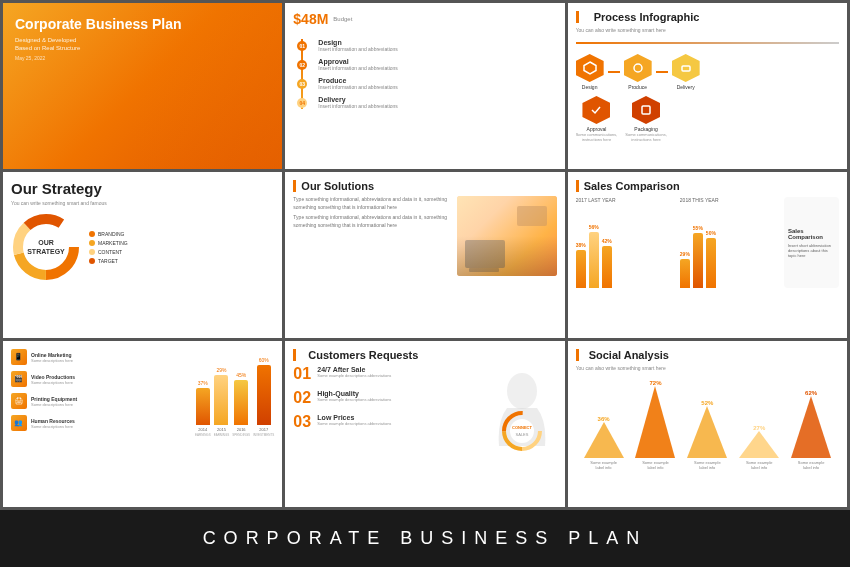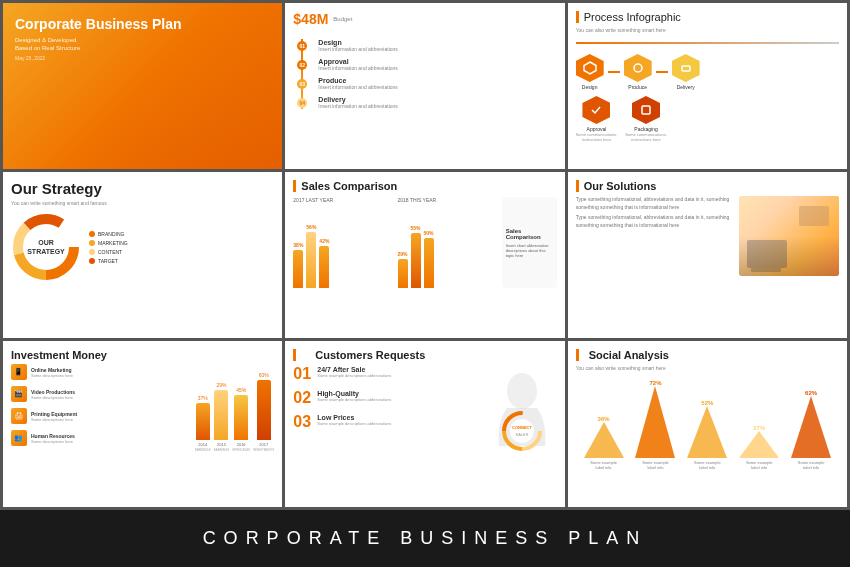--- a/index.html
+++ b/index.html
@@ -133,24 +133,24 @@
       color: #333;
     }
     .step-desc {
       font-size: 5px;
       color: #888;
     }
 
     
     .slide-3 .slide-title {
       font-size: 11px;
-      font-weight: normal;
+      font-weight: bold;
       color: #222;
       border-left: 3px solid #f07300;
-      padding-left: 5px;
+      padding-left: 15px;
       margin-bottom: 4px;
     }
     .hex-row {
       display: flex;
       align-items: center;
       gap: 4px;
       margin-top: 10px;
     }
     .hex {
       width: 28px;
@@ -368,21 +368,21 @@
       color: #666;
       text-align: center;
     }
 
     
     .slide-8 .slide-title {
       font-size: 11px;
       font-weight: bold;
       color: #222;
       border-left: 3px solid #f07300;
-      padding-left: 19px;
+      padding-left: 12px;
       margin-bottom: 4px;
     }
     .customers-content {
       display: flex;
       gap: 8px;
       margin-top: 5px;
     }
     .requests-list {
       flex: 1;
       display: flex;
@@ -583,20 +583,37 @@
             <span class="label-text">CONTENT</span>
           </div>
           <div class="strategy-label-item">
             <div class="label-dot" style="background:#e05500;"></div>
             <span class="label-text">TARGET</span>
           </div>
         </div>
       </div>
     </div>
 
+    <div class="slide slide-5">
+      <div class="slide-title">Our Solutions</div>
+      <div class="solutions-content">
+        <div class="solutions-text">
+          <div class="solutions-desc">Type something informational, abbreviations and data in it, something something something that is informational here</div>
+          <div class="solutions-desc">Type something informational, abbreviations and data in it, something something something that is informational here</div>
+        </div>
+        <div class="solutions-image">
+
+          <div style="position:absolute;top:0;left:0;right:0;bottom:0;background:linear-gradient(135deg,#ffe4b5 0%,#ffd4a8 30%,#ffb347 70%,#ff8c42 100%);"></div>
+          <div style="position:absolute;bottom:8px;left:8px;width:40px;height:28px;background:rgba(100,100,100,0.4);border-radius:2px;"></div>
+          <div style="position:absolute;bottom:4px;left:12px;width:30px;height:4px;background:rgba(80,80,80,0.3);border-radius:1px;"></div>
+          <div style="position:absolute;top:10px;right:10px;width:30px;height:20px;background:rgba(200,150,100,0.5);border-radius:2px;"></div>
+        </div>
+      </div>
+    </div>
+
     <div class="slide slide-6">
       <div class="slide-title">Sales Comparison</div>
       <div style="display:flex;gap:8px;margin-top:5px;">
         <div style="flex:1;">
           <div style="font-size:5px;color:#666;margin-bottom:3px;">2017 LAST YEAR</div>
           <div class="sales-chart">
             <div class="bar-group">
               <span class="bar-value">38%</span>
               <div class="bar" style="height:38px;"></div>
             </div>
@@ -627,39 +644,21 @@
             </div>
           </div>
         </div>
         <div style="width:55px;background:#f9f9f9;border-radius:4px;padding:4px;font-size:4px;color:#666;display:flex;flex-direction:column;justify-content:center;">
           <div style="font-weight:bold;font-size:6px;color:#333;margin-bottom:3px;">Sales Comparison</div>
           <div>Insert short abbreviation descriptions about this topic here</div>
         </div>
       </div>
     </div>
 
-    <div class="slide slide-5">
-      <div class="slide-title">Our Solutions</div>
-      <div class="solutions-content">
-        <div class="solutions-text">
-          <div class="solutions-desc">Type something informational, abbreviations and data in it, something something something that is informational here</div>
-          <div class="solutions-desc">Type something informational, abbreviations and data in it, something something something that is informational here</div>
-        </div>
-        <div class="solutions-image">
-
-          <div style="position:absolute;top:0;left:0;right:0;bottom:0;background:linear-gradient(135deg,#ffe4b5 0%,#ffd4a8 30%,#ffb347 70%,#ff8c42 100%);"></div>
-          <div style="position:absolute;bottom:8px;left:8px;width:40px;height:28px;background:rgba(100,100,100,0.4);border-radius:2px;"></div>
-          <div style="position:absolute;bottom:4px;left:12px;width:30px;height:4px;background:rgba(80,80,80,0.3);border-radius:1px;"></div>
-          <div style="position:absolute;top:10px;right:10px;width:30px;height:20px;background:rgba(200,150,100,0.5);border-radius:2px;"></div>
-        </div>
-      </div>
-    </div>
-
     <div class="slide slide-7">
-      <div class="slide-title">Investment Money</div>
       <div class="investment-content">
         <div class="investment-list">
           <div class="inv-item">
             <div class="inv-icon">📱</div>
             <div>
               <div class="inv-text">Online Marketing</div>
               <div class="inv-desc">Some descriptions here</div>
             </div>
           </div>
           <div class="inv-item">

